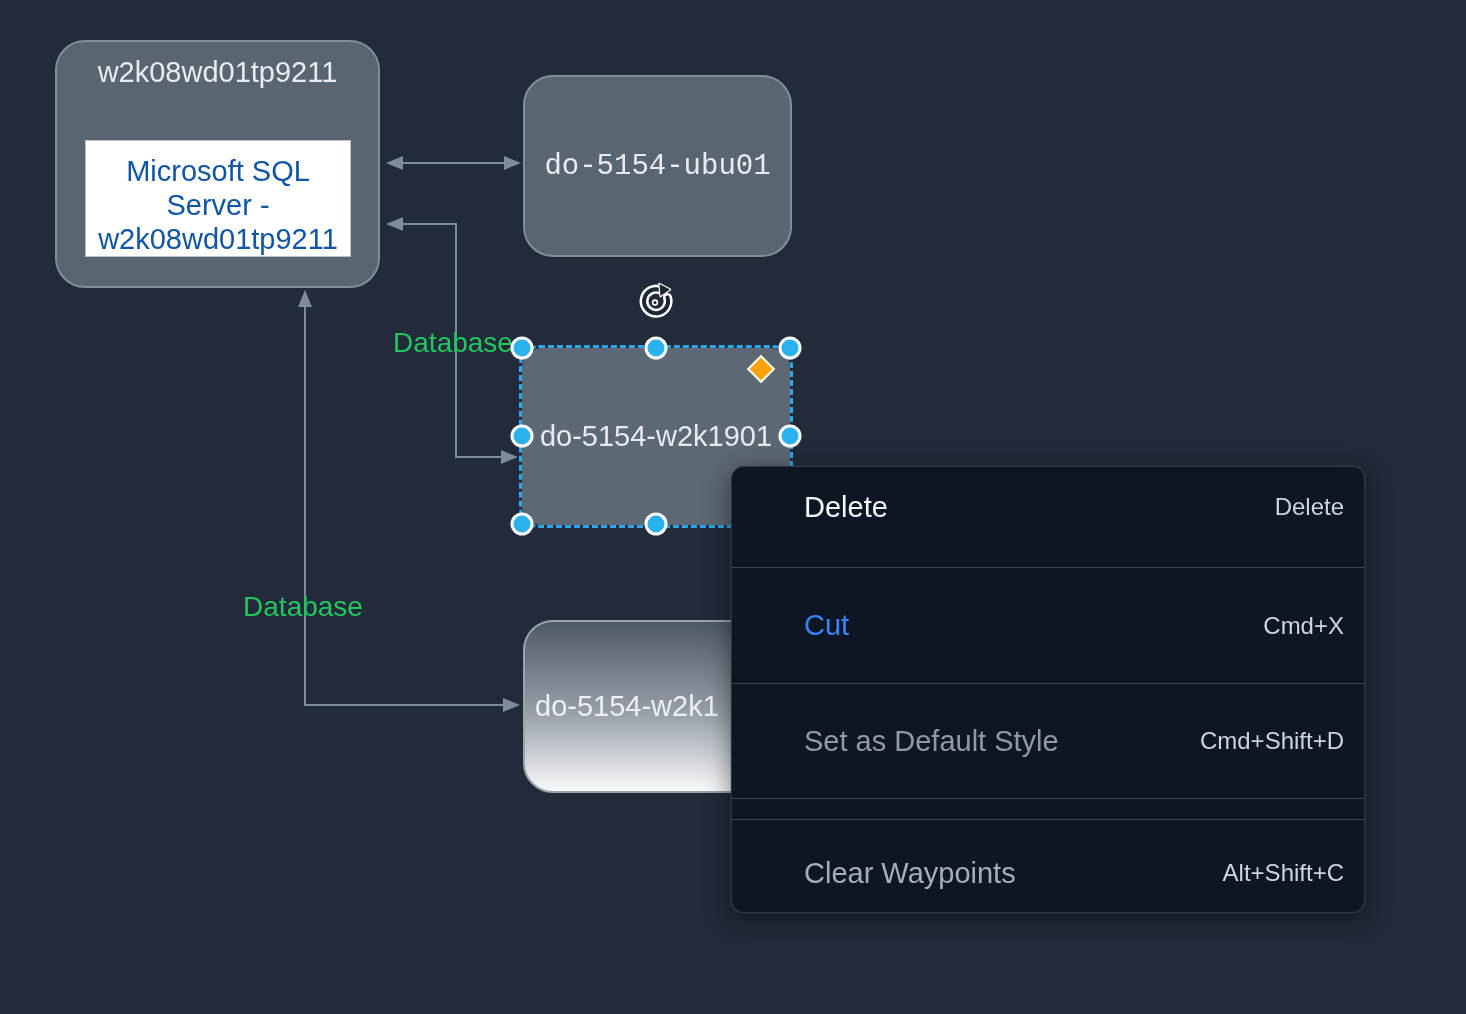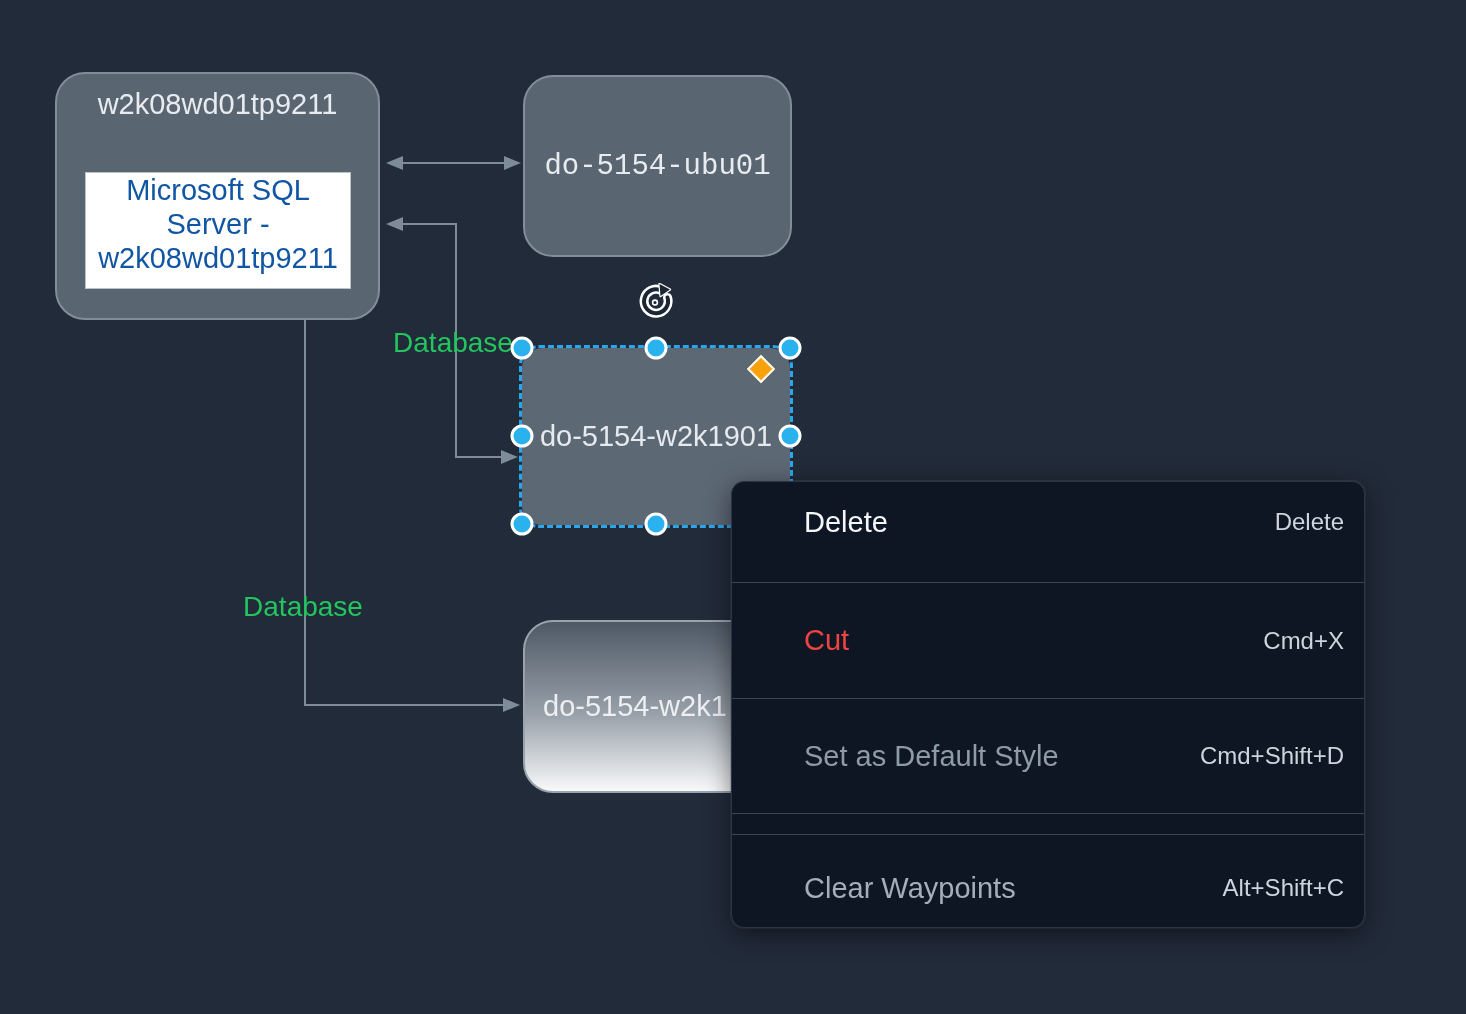--- a/index.html
+++ b/index.html
@@ -11,45 +11,45 @@
   }
   .canvas{position:absolute;inset:0;}
 
   
   .node{
     position:absolute;box-sizing:border-box;
     background:#5A6572;border:2px solid #828D99;border-radius:30px;
     color:#E8EBEF;font-size:29px;z-index:2;
   }
   .node-center{display:flex;align-items:center;justify-content:center;font-family:Liberation Mono, monospace;}
-  .sql-node{padding-top:14px;text-align:center;margin-top:32px;}
+  .sql-node{padding-top:14px;text-align:center;}
   .sql-title{display:block;color:#E8EBEF;font-size:29px;}
   .sql-inner{
     position:absolute;left:28px;top:98px;width:266px;height:117px;
     box-sizing:border-box;background:#FFFFFF;border:1px solid #BCC2C9;
-    display:flex;align-items:flex-start;justify-content:center;text-align:center;
+    display:flex;align-items:flex-end;justify-content:center;text-align:center;
     color:#1155A5;font-size:29px;line-height:34px;padding:0 4px;
   }
   .selected-node{
     position:absolute;left:522px;top:348px;width:268px;height:177px;
     box-sizing:border-box;background:#5D6875;border-radius:20px;
     display:flex;align-items:center;justify-content:center;
     color:#E6EAEE;font-size:29px;z-index:3;
   }
   .selection-outline{
     position:absolute;left:519px;top:345px;width:274px;height:183px;
     box-sizing:border-box;border:3px dashed #2AA7EA;border-radius:20px;
     z-index:4;pointer-events:none;
   }
   .gradient-node{
     position:absolute;left:523px;top:620px;width:268px;height:173px;
     box-sizing:border-box;border:2px solid #9AA3AD;border-radius:30px;
     background:linear-gradient(180deg,#4E5966 0%,#99A1AA 55%,#F8F9FA 100%);
     display:flex;align-items:center;
-    color:#EDEFF2;font-size:29px;padding-left:18px;z-index:2;
+    color:#EDEFF2;font-size:29px;padding-left:10px;z-index:2;
   }
 
   
   .handle{
     position:absolute;width:23px;height:23px;border-radius:50%;
     box-sizing:border-box;background:#29B2EE;border:3px solid #FFFFFF;
     transform:translate(-50%,-50%);z-index:5;
   }
   .connect-diamond{
     position:absolute;left:761px;top:369px;width:16px;height:16px;
@@ -60,36 +60,36 @@
 
   
   svg.edges{position:absolute;inset:0;z-index:1;}
   .edge-label{
     position:absolute;transform:translate(-50%,-50%);
     color:#22c55e;font-size:28px;white-space:nowrap;z-index:3;
   }
 
   
   .context-menu{
-    position:absolute;left:731px;top:481px;width:634px;height:447px;
+    position:absolute;left:731px;top:466px;width:634px;height:447px;
     box-sizing:border-box;background:#0E1623;border-radius:13px;
     border:1px solid #2B3442;
     box-shadow:0 6px 26px rgba(0,0,0,.5), 0 0 0 1px rgba(90,105,125,.25);
     z-index:10;display:flex;flex-direction:column;overflow:hidden;gap:20px;
   }
   .menu-row{
     display:flex;align-items:center;justify-content:space-between;
     padding:0 20px 0 72px;flex:0 0 auto;
   }
   .menu-row .label{font-size:29px;}
   .menu-row .shortcut{font-size:24px;color:#CCD4DC;}
   .menu-sep{height:1px;background:#3C4552;margin:0;flex:0 0 auto;}
   .r1{height:80px}.r2{height:75px}.r3{height:74px}.r4{height:74px}.r5{height:74px}.r6{height:66px}
   .lbl-bright{color:#F4F7FA;}
-  .lbl-mid{color:#ef4444;}
+  .lbl-mid{color:#3b82f6;}
   .lbl-dim{color:#8F9AA7;}
   .lbl-soft{color:#A3AEBA;}
 </style>
 </head>
 <body>
 
 <div class="canvas">
 
   <svg class="edges" width="1466" height="1014" viewBox="0 0 1466 1014">
     <g stroke="#7E8B99" fill="#7E8B99">

